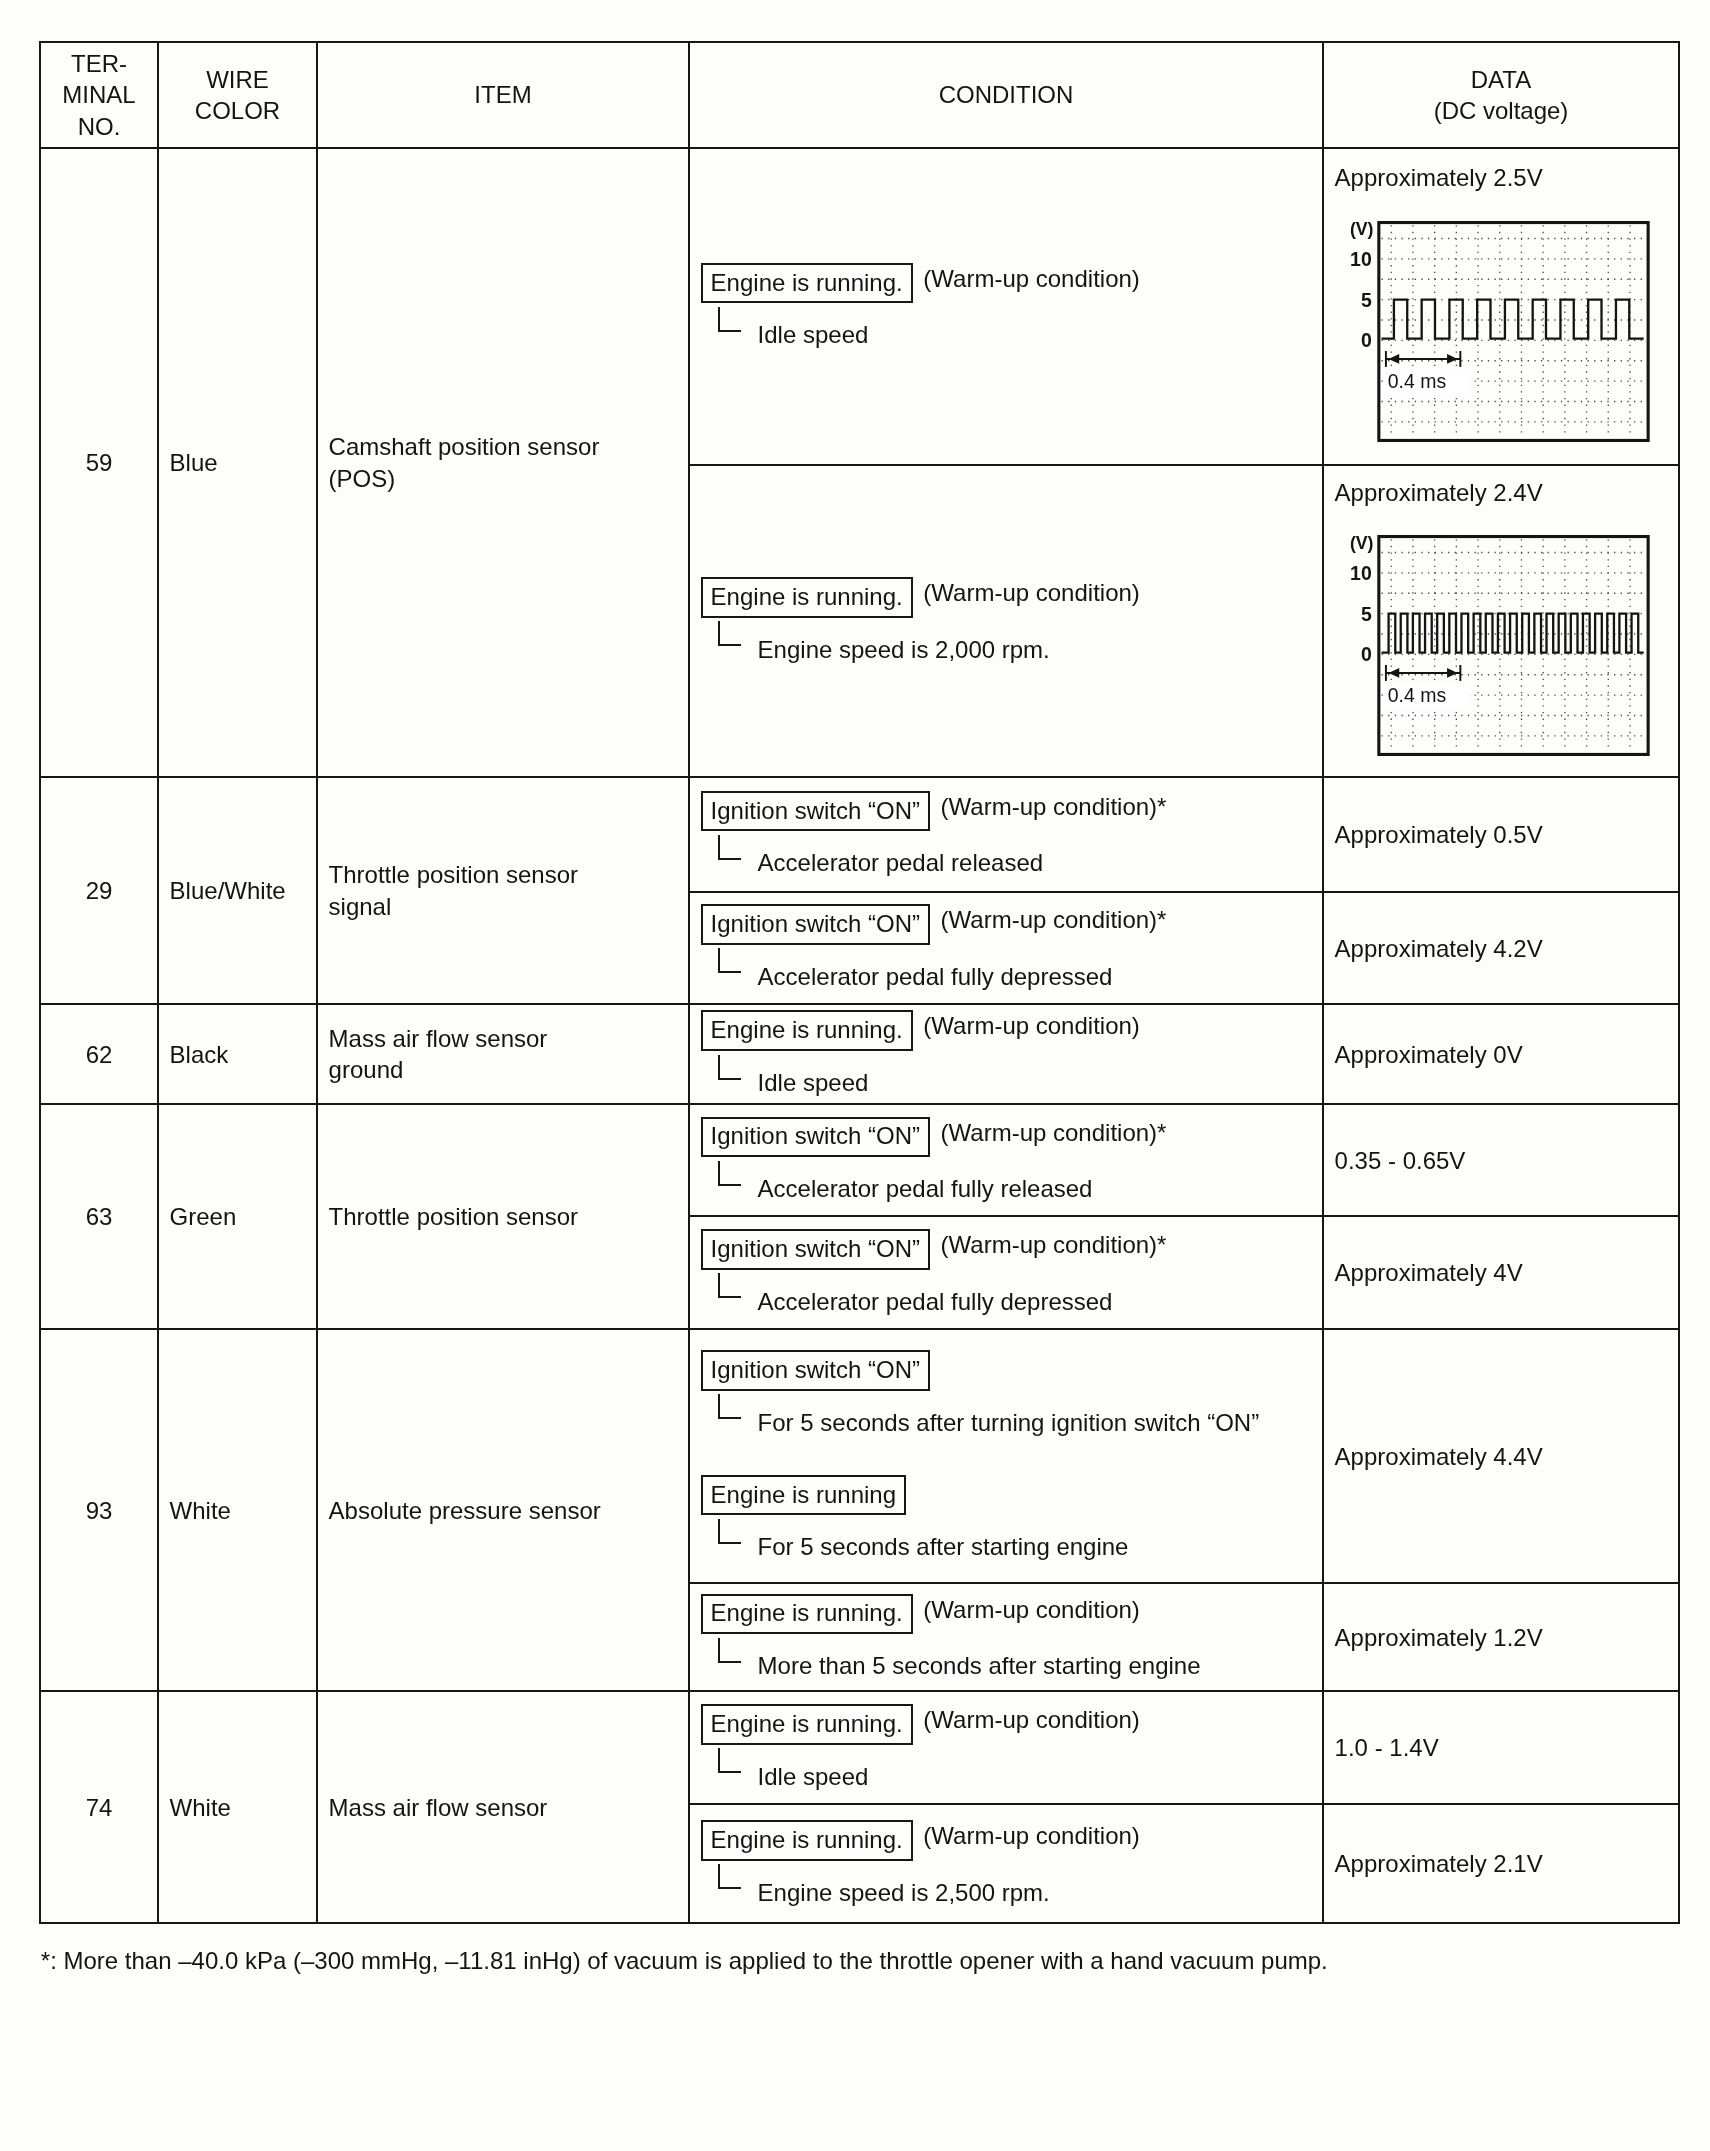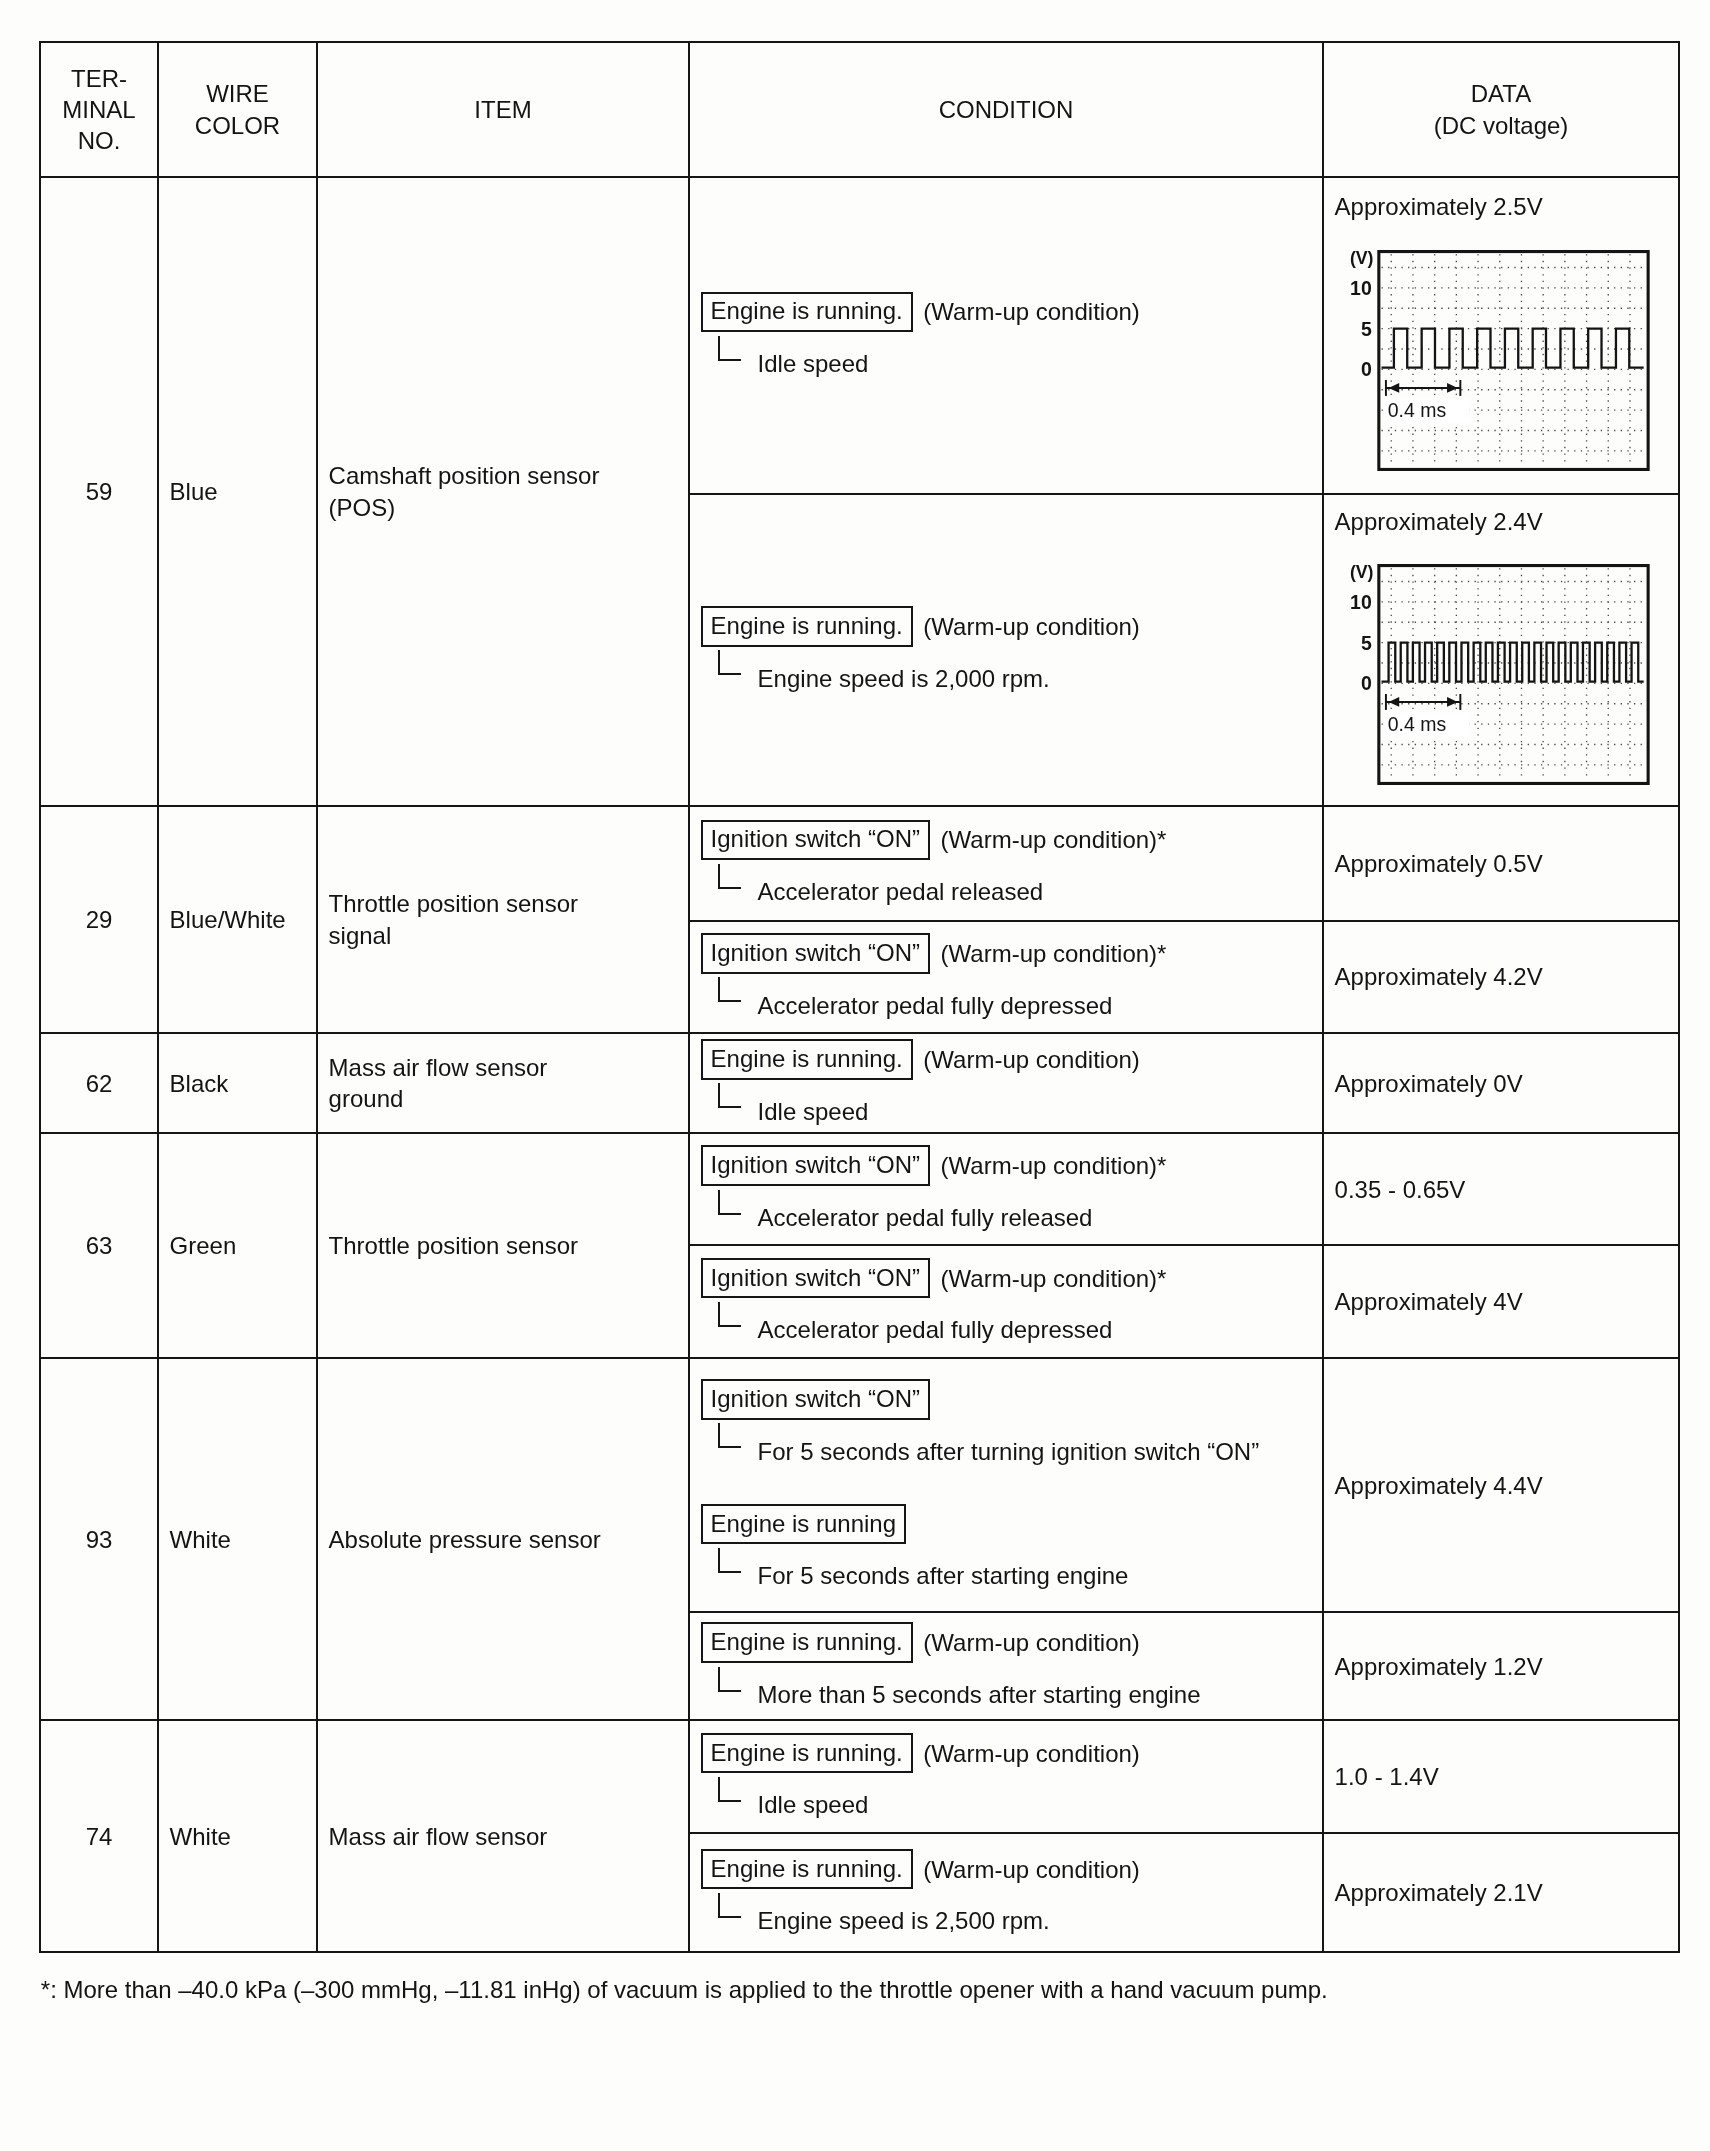--- a/index.html
+++ b/index.html
@@ -22,21 +22,21 @@
     vertical-align: middle;
     line-height: 1.3;
   }
   .main th { text-align: center; }
   .multiline { white-space: pre-line; }
 
   .cell-terminal { text-align: center; margin-left: 48px; }
   .cell-wire, .cell-item { text-align: left; padding-left: 14px; }
 
   .cond { padding: 12.4px 8.9px 14px 16px; }
-  .cond-line { display: flex; align-items: center; flex-wrap: wrap; }
+  .cond-line { display: flex; flex-wrap: wrap; }
   .cond-box {
     display: inline-block;
     border: 2.7px solid #161616;
     padding: 1.8px 8px 3.5px 8px;
   }
   .cond-tail { margin-left: 10.6px; }
   .cond-tail:empty { display: none; }
   .sub-line { position: relative; padding-left: 57px; margin-top: 16px; }
   .sub-line .elbow {
     position: absolute;
@@ -64,21 +64,21 @@
   <table class="main">
     <colgroup>
       <col style="width:118px">
         <col style="width:159px">
         <col style="width:372px">
         <col style="width:634px">
         <col style="width:356px">
     </colgroup>
 
     <tbody>
-        <tr style="height:135px">
+        <tr style="height:106px">
       <th><span class="multiline">TER-
 MINAL
 NO.</span></th>
       <th><span class="multiline">WIRE
 COLOR</span></th>
       <th><span>ITEM</span></th>
       <th><span>CONDITION</span></th>
       <th><span class="multiline">DATA
 (DC voltage)</span></th>
     </tr>

